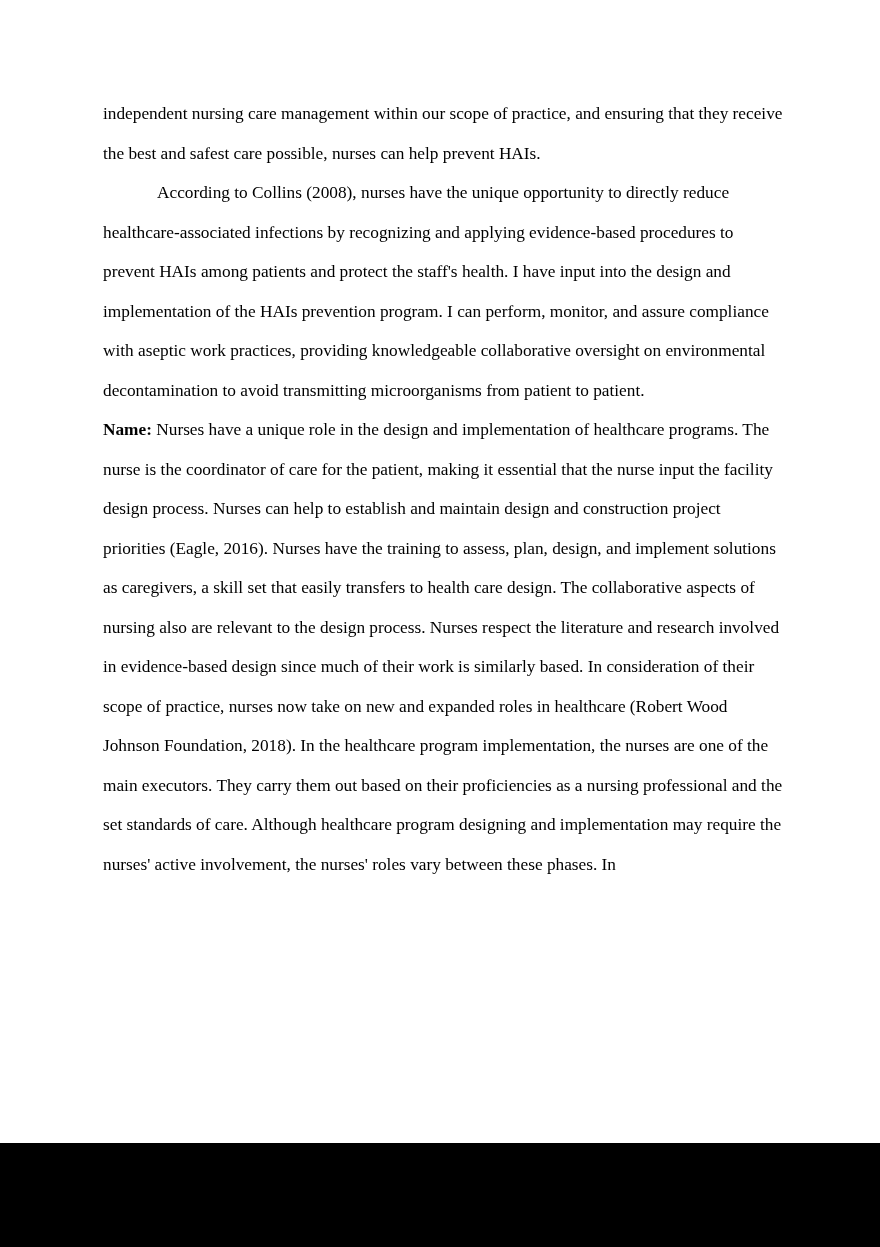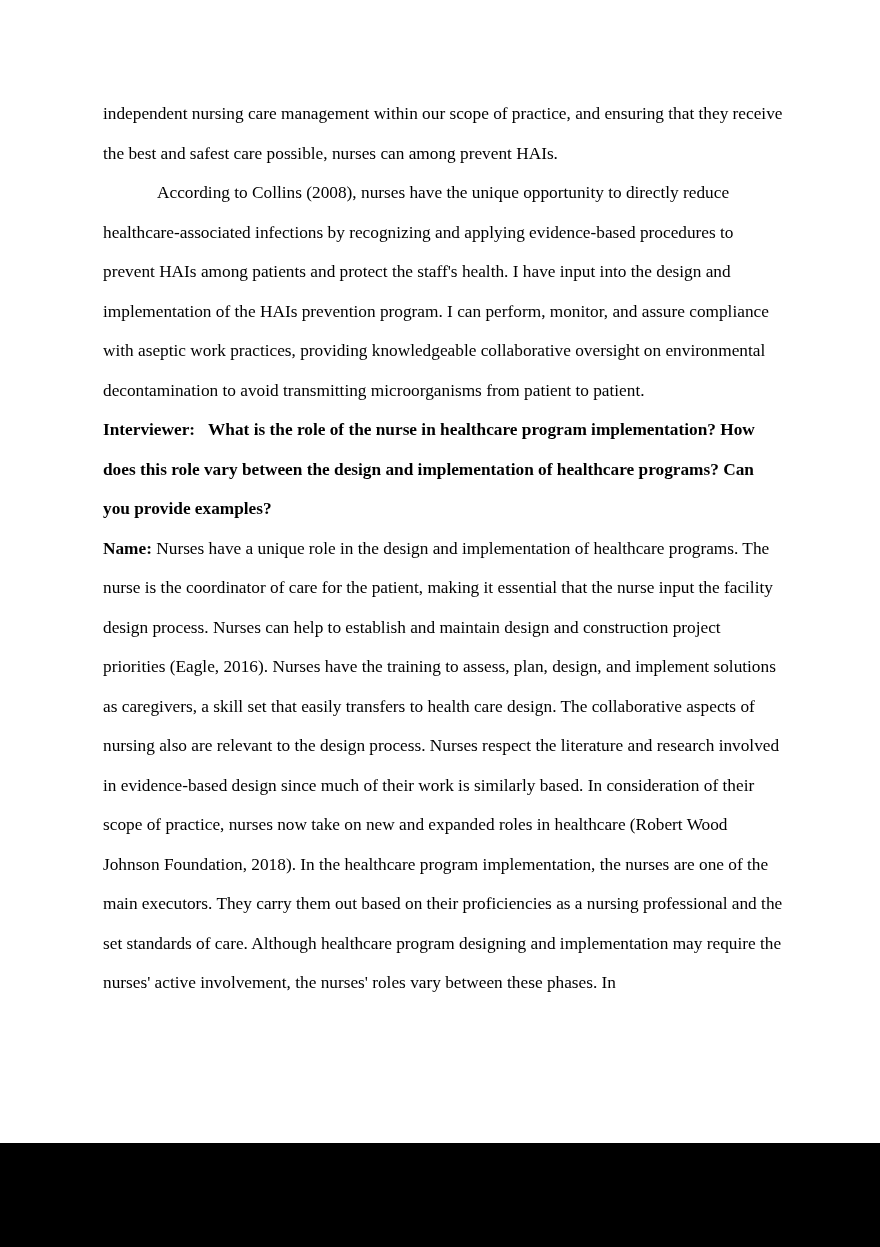--- a/index.html
+++ b/index.html
@@ -41,19 +41,18 @@
     bottom: 0;
     width: 880px;
     height: 104px;
   }
 </style>
 </head>
 <body>
 
 <div class="viewport" style="background: rgb(255, 255, 255);">
   <div class="doc-body" style="color: rgb(0, 0, 0);">
-      <p class="para"><span class="">independent nursing care management within our scope of practice, and ensuring that they receive the best and safest care possible, nurses can among prevent HAIs.</span></p>
+      <p class="para"><span class="">independent nursing care management within our scope of practice, and ensuring that they receive the best and safest care possible, nurses can help prevent HAIs.</span></p>
       <p class="para indent"><span class="">According to Collins (2008), nurses have the unique opportunity to directly reduce healthcare-associated infections by recognizing and applying evidence-based procedures to prevent HAIs among patients and protect the staff's health. I have input into the design and implementation of the HAIs prevention program. I can perform, monitor, and assure compliance with aseptic work practices, providing knowledgeable collaborative oversight on environmental decontamination to avoid transmitting microorganisms from patient to patient.</span></p>
-      <p class="para"><span class="bold">Interviewer:&nbsp;&nbsp;&nbsp;What is the role of the nurse in healthcare program implementation? How does this role vary between the design and implementation of healthcare programs? Can you provide examples?</span></p>
       <p class="para"><span class="bold">Name: </span><span class="">Nurses have a unique role in the design and implementation of healthcare programs. The nurse is the coordinator of care for the patient, making it essential that the nurse input the facility design process. Nurses can help to establish and maintain design and construction project priorities (Eagle, 2016). Nurses have the training to assess, plan, design, and implement solutions as caregivers, a skill set that easily transfers to health care design. The collaborative aspects of nursing also are relevant to the design process. Nurses respect the literature and research involved in evidence-based design since much of their work is similarly based. In consideration of their scope of practice, nurses now take on new and expanded roles in healthcare (Robert Wood Johnson Foundation, 2018). In the healthcare program implementation, the nurses are one of the main executors. They carry them out based on their proficiencies as a nursing professional and the set standards of care. Although healthcare program designing and implementation may require the nurses' active involvement, the nurses' roles vary between these phases. In</span></p>
     </div>
   <div class="footer-bar" style="background: rgb(0, 0, 0);"></div>
 </div>
 
 </body></html>

